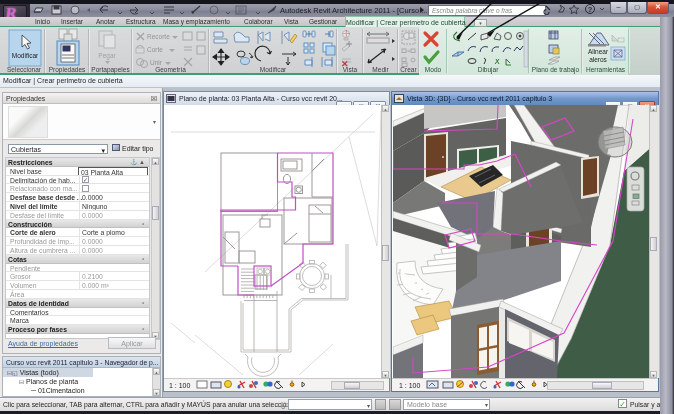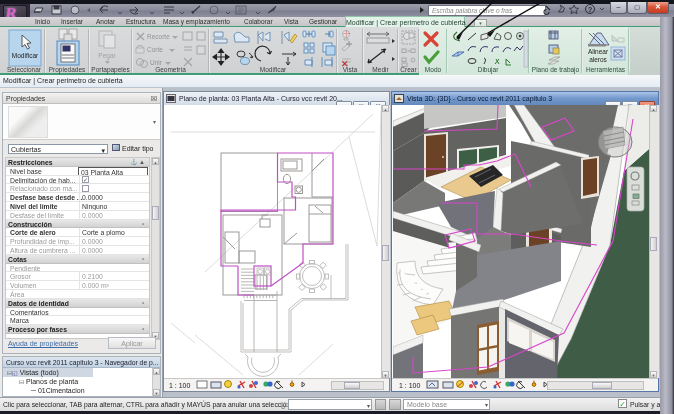--- a/index.html
+++ b/index.html
@@ -78,20 +78,21 @@
 #browser-scroll { left:149px; top:11px; width:8px; height:28px; background:#e4e2e0; border-left:1px solid #c8c8c8; }
 #browser-scroll .sbtn { width:7px; }
 </style></head>
 <body>
 <div id="app">
   <div class="abs" id="topdark"></div>
   <div class="abs" id="titlebar"></div>
   <div class="abs" id="titlebar-darkleft"></div>
   <div class="abs" id="rlogo"></div>
   <div class="abs" id="rletter">R</div>
+  <div class="abs" id="titletext">Autodesk Revit Architecture 2011 - [Curso ...</div>
   <div class="abs" style="left:420px;top:7px;width:0;height:0;border-left:4px solid #222;border-top:3px solid transparent;border-bottom:3px solid transparent;"></div>
   <div class="abs" id="searchbox">Escriba palabra clave o fras</div>
   <svg class="abs" style="left:30px;top:3px;" width="250" height="14" viewBox="0 0 250 14" opacity="0.85">
     <g stroke="#2b2b33" fill="none" stroke-width="1">
       <path d="M4 9 l2 -4 h7 l-2 4 z M4 9 h6" fill="#d8d8e0"></path>
       <rect x="22" y="3" width="9" height="8" fill="#d8d8e0"></rect>
         <rect x="24" y="3" width="5" height="3" fill="#2b2b33"></rect>
       <circle cx="45" cy="7" r="4" fill="#e0e0e8" opacity="0.7"></circle>
       <path d="M57 7 l3 -2 v4 z" fill="#2b2b33" opacity="0.6" stroke="none"></path>
       <path d="M70 7 h8 m-8 0 l3 -3 m-3 3 l3 3 M70 7 a5 5 0 0 1 8 -3"></path>

